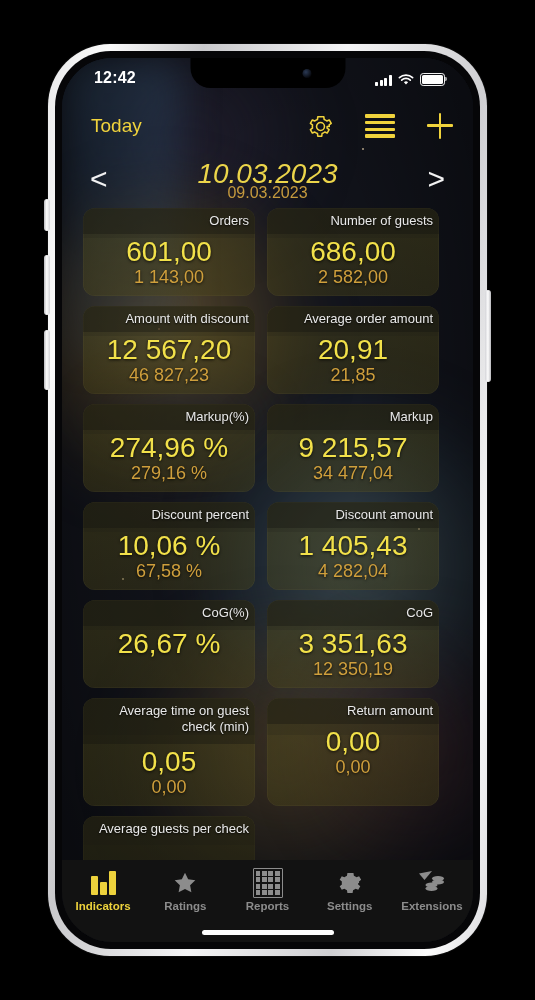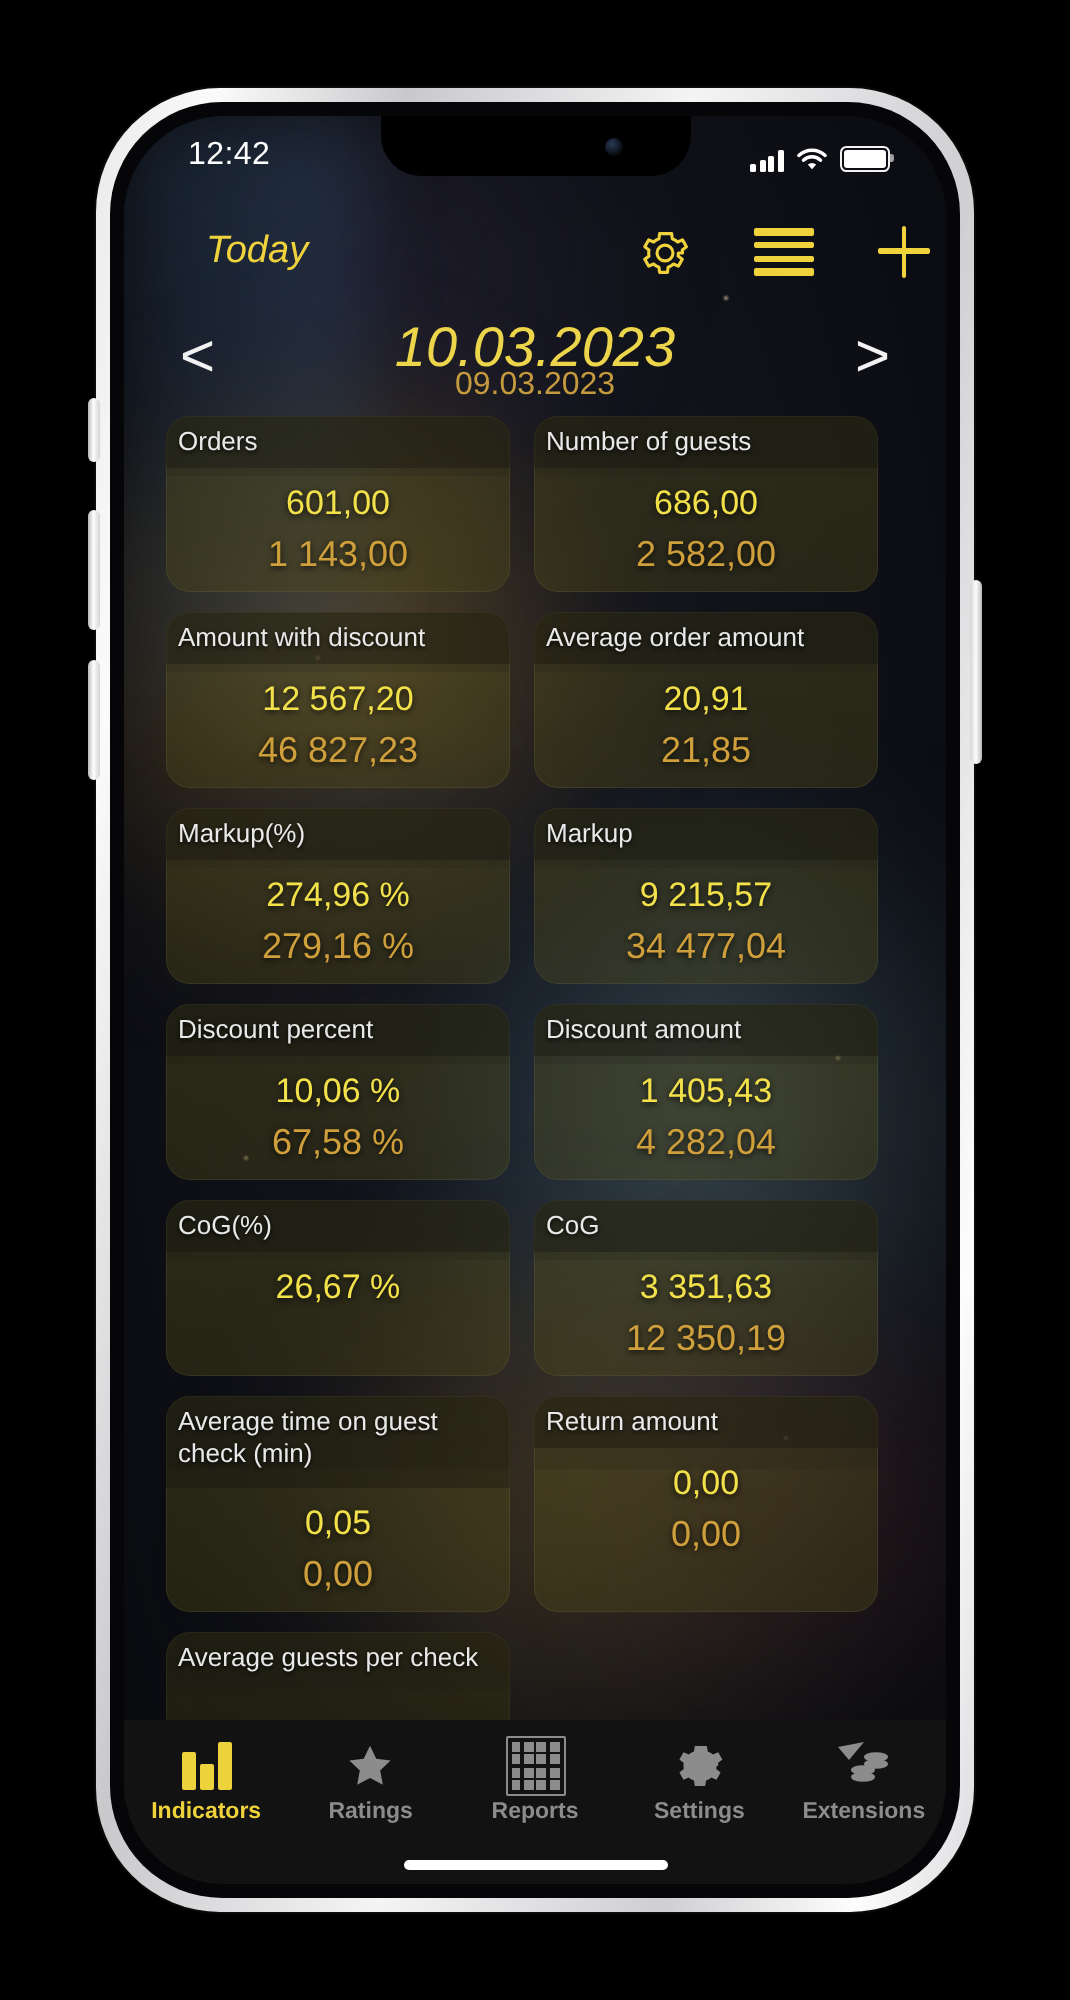--- a/index.html
+++ b/index.html
@@ -37,39 +37,39 @@
   .wp3{left:60px;top:560px;width:330px;height:300px;background:radial-gradient(circle at 50% 45%,rgba(140,110,55,.42),rgba(70,55,30,.2) 58%,transparent 76%);}
   .wp4{left:230px;top:540px;width:250px;height:300px;background:radial-gradient(circle at 50% 50%,rgba(110,60,70,.34),transparent 72%);}
   .wp5{left:-20px;top:-30px;width:300px;height:220px;background:radial-gradient(circle at 50% 50%,rgba(60,50,80,.42),transparent 70%);}
   .wp6{left:180px;top:400px;width:120px;height:300px;background:linear-gradient(180deg,rgba(70,110,150,.40),rgba(40,70,110,.18));filter:blur(18px);border-radius:20px;}
   .wp7{left:120px;top:430px;width:230px;height:120px;background:radial-gradient(ellipse at 50% 50%,rgba(25,30,40,.55),transparent 70%);filter:blur(14px);}
   .wp-vig{position:absolute;inset:0;background:radial-gradient(ellipse at 50% 42%,transparent 30%,rgba(0,0,0,.45) 88%);}
   .wp-spark{position:absolute;width:2px;height:2px;border-radius:50%;background:rgba(255,230,190,.8);filter:blur(.4px);}
 
   
   .statusbar{position:absolute;left:0;top:0;width:411px;height:46px;z-index:6;}
-  .sb-time{position:absolute;left:32px;top:11px;color:#fff;font-size:16px;font-weight:normal;letter-spacing:.2px;}
+  .sb-time{position:absolute;left:32px;top:11px;color:#fff;font-size:16px;font-weight:bold;letter-spacing:.2px;}
   .sb-right{position:absolute;right:28px;top:14px;display:flex;align-items:flex-end;gap:6px;height:14px;}
   .sig{display:flex;align-items:flex-end;gap:1.6px;height:11px;}
   .sig i{display:block;width:3px;background:#fff;border-radius:.8px;}
   .sig i:nth-child(1){height:4px;}
   .sig i:nth-child(2){height:6px;}
   .sig i:nth-child(3){height:8.5px;}
   .sig i:nth-child(4){height:11px;}
   .batt{width:23px;height:11.5px;border:1.3px solid rgba(255,255,255,.95);border-radius:3.2px;position:relative;}
   .batt::after{content:"";position:absolute;left:1.4px;top:1.4px;bottom:1.4px;right:1.4px;background:#fff;border-radius:1.6px;}
   .batt-cap{position:absolute;right:-3.2px;top:3.4px;width:1.8px;height:4.4px;background:rgba(255,255,255,.6);border-radius:0 1.4px 1.4px 0;}
 
   .notch{position:absolute;left:50%;transform:translateX(-50%);top:0;width:155px;height:30px;
          background:#000;border-radius:0 0 20px 20px;z-index:7;}
   .notch-cam{position:absolute;right:34px;top:11px;width:9px;height:9px;border-radius:50%;
              background:radial-gradient(circle at 38% 34%,#2b3a55,#080a10 70%);}
 
   
-  .navbar{position:absolute;left:12px;top:46px;width:411px;height:48px;z-index:5;font-style:italic;}
+  .navbar{position:absolute;left:0;top:46px;width:411px;height:48px;z-index:5;}
   .nav-today{position:absolute;left:29px;top:11px;color:#f0d33c;font-size:19px;}
   .nav-icons{position:absolute;right:20px;top:9px;display:flex;align-items:center;gap:32px;}
   .ico{cursor:pointer;}
   .ico-hamb{display:flex;flex-direction:column;gap:3.2px;width:30px;}
   .ico-hamb span{display:block;height:3.6px;background:#f0d33c;border-radius:1px;}
   .ico-plus{position:relative;width:26px;height:26px;}
   .ico-plus::before,.ico-plus::after{content:"";position:absolute;background:#f0d33c;border-radius:1px;}
   .ico-plus::before{left:0;top:11.4px;width:26px;height:2.6px;}
   .ico-plus::after{top:0;left:11.7px;height:26px;width:2.6px;}
 
@@ -83,27 +83,27 @@
 
   
   .cards{position:absolute;left:0;top:150px;width:411px;height:660px;overflow:hidden;z-index:4;}
   .grid{display:flex;flex-wrap:wrap;gap:10px 12px;padding:0 21px;}
   .card{
     width:172px;border-radius:12px;overflow:hidden;
     background:linear-gradient(180deg,rgba(64,60,24,.50) 0%,rgba(64,60,24,.50) 34%,rgba(84,78,26,.40) 34%,rgba(78,72,24,.38) 100%);
     box-shadow:inset 0 0 0 .5px rgba(200,190,120,.10);
   }
   .card-title{
-    min-height:17px;padding:5px 6px 4px;text-align:left;color:#e9e9e9;font-size:13px;line-height:16px;
+    min-height:17px;padding:5px 6px 4px;text-align:right;color:#e9e9e9;font-size:13px;line-height:16px;
     background:rgba(18,18,14,.34);
     text-shadow:0 1px 2px rgba(0,0,0,.85);
   }
   .card-title.two{min-height:37px;}
   .card-body{padding:4px 6px 7px;text-align:center;}
-  .v-main{color:#f2e14a;font-size:17px;line-height:28px;text-shadow:0 1px 3px rgba(0,0,0,.8);}
+  .v-main{color:#f2e14a;font-size:28px;line-height:28px;text-shadow:0 1px 3px rgba(0,0,0,.8);}
   .v-sub{color:#cf9f3c;font-size:18px;line-height:23px;text-shadow:0 1px 3px rgba(0,0,0,.8);}
 
   
   .tabbar{position:absolute;left:0;bottom:0;width:411px;height:74px;background:#121212;z-index:8;
           display:flex;align-items:flex-start;padding-top:8px;}
   .tab{flex:1;text-align:center;cursor:pointer;}
   .tab-ico{height:30px;display:flex;align-items:center;justify-content:center;}
   .tab-lb{font-size:11.5px;font-weight:bold;color:#8c8c8c;margin-top:2px;}
   .tab.active .tab-lb{color:#edd23c;}
   .bars{display:flex;align-items:flex-end;gap:2px;height:24px;}

